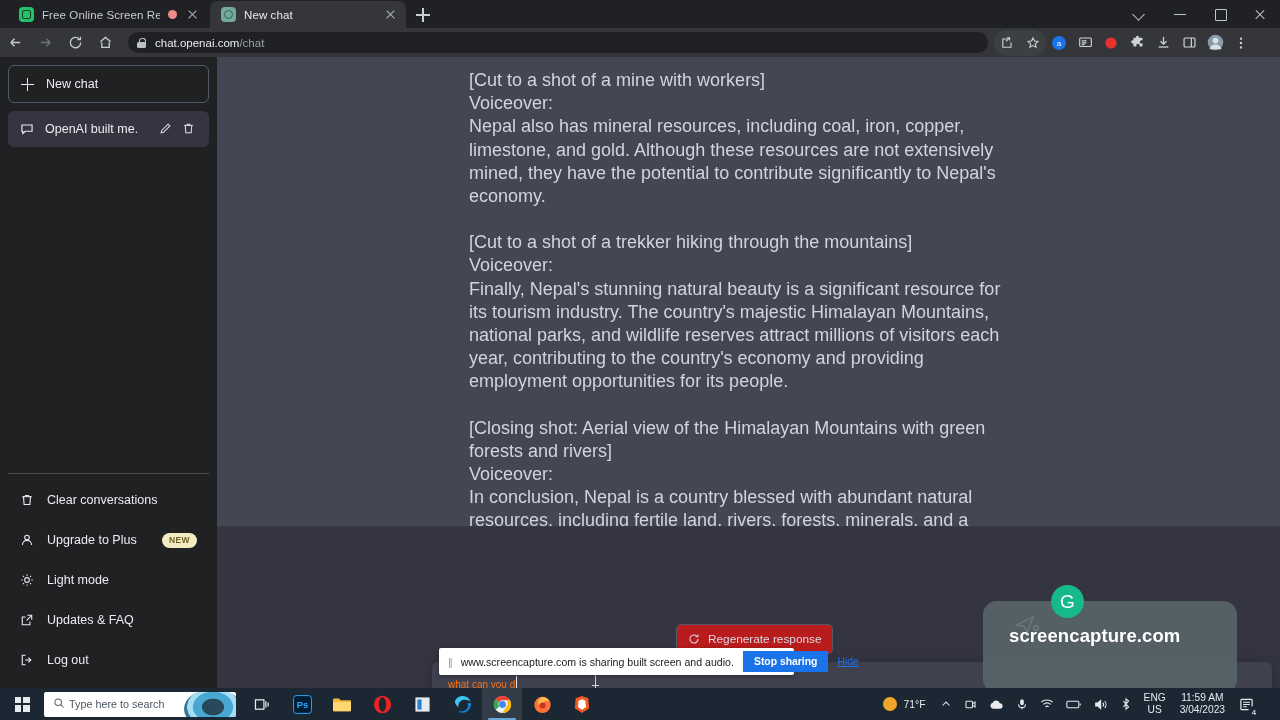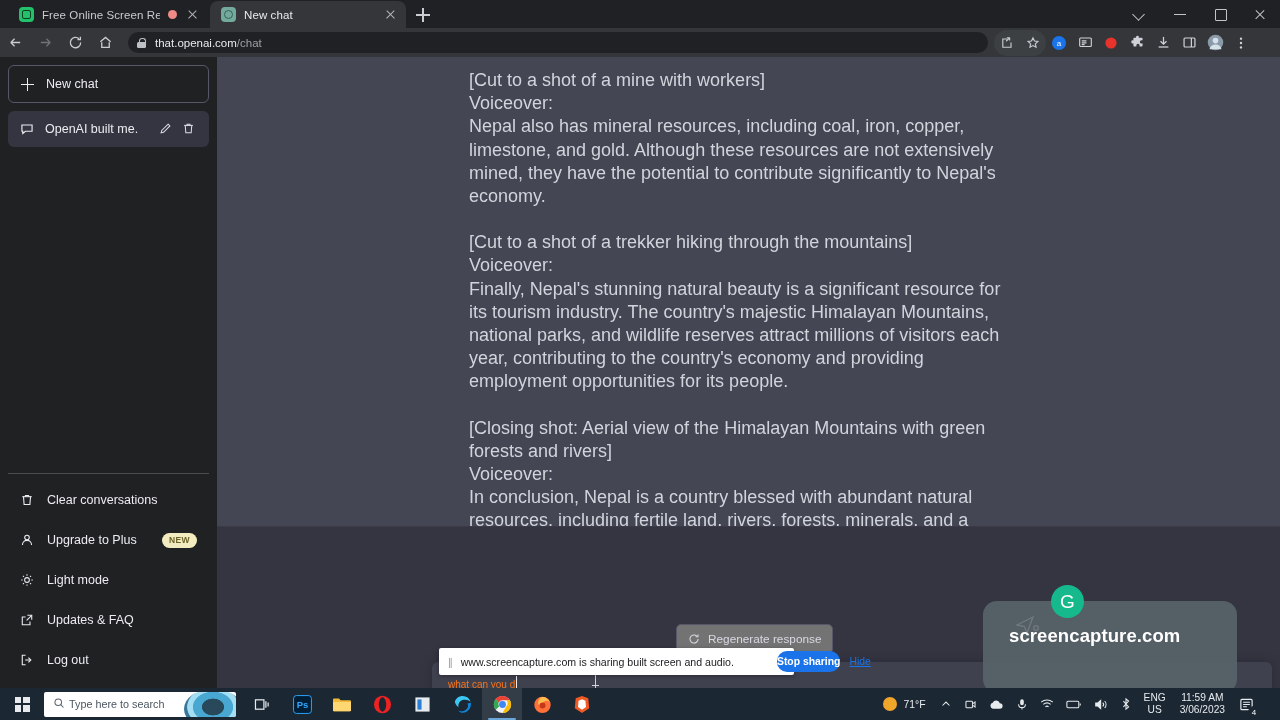--- a/index.html
+++ b/index.html
@@ -191,21 +191,21 @@
 
   .composer-area {
     position: absolute; left: 0; top: 471px; width: 1063px; height: 160px;
     background: #343541;
   }
   .regen {
     position: absolute; left: 459px; top: 96px;
     display: flex; align-items: center; gap: 8px;
     height: 30px; padding: 0 11px;
     border: 1px solid #565869; border-radius: 5px;
-    background: #737373; color: #d9d9e3; font-size: 11.8px;
+    background: #b91c1c; color: #d9d9e3; font-size: 11.8px;
     white-space: nowrap;
   }
   .regen-ic { width: 12px; height: 12px; flex: 0 0 12px; }
 
   .textarea-wrap {
     position: absolute; left: 215px; top: 134px; width: 840px; height: 42px;
     background: #40414f; border-radius: 6px;
     box-shadow: 0 0 12px rgba(0,0,0,.22);
     display: flex; align-items: center; padding: 0 16px;
   }
@@ -228,21 +228,21 @@
     position: absolute; left: 439px; top: 648px; width: 355px; height: 27px;
     background: #ffffff; border-radius: 2px;
     display: flex; align-items: center; gap: 9px; padding: 0 9px;
     font-size: 10.6px; color: #202124;
     box-shadow: 0 1px 4px rgba(0,0,0,.35);
   }
   .share-grip { color: #9aa0a6; font-size: 11px; letter-spacing: -1px; }
   .share-text { flex: 0 0 auto; white-space: nowrap; }
   .stop-btn {
     background: #1a73e8; color: #fff; font-size: 10.4px; font-weight: bold;
-    border-radius: 10px; padding: 5px 0; white-space: nowrap; margin-left: 34px;
+    border-radius: 0; padding: 5px 11px; white-space: nowrap;
   }
   .hide-link { color: #1a73e8; font-size: 10.4px; text-decoration: underline; white-space: nowrap; }
 
   
   .watermark {
     position: absolute; left: 983px; top: 601px; width: 254px; height: 92px;
     background: rgba(88,99,105,.93); border-radius: 14px;
     padding: 22px 0 0 26px; color: #ffffff;
     font-size: 18.5px; font-weight: bold; line-height: 25px;
     letter-spacing: .1px;
@@ -367,21 +367,21 @@
         <span class="ic">
           <svg width="15" height="15" viewBox="0 0 16 16" fill="none" stroke="currentColor" stroke-width="1.4">
             <path d="M2.5 7.2 8 2.6l5.5 4.6"></path>
               <path d="M4 7.6v5.6h8V7.6"></path>
             </svg>
         </span>
       </div>
 
       <div class="omnibox">
         <span class="lock"></span>
-        <span class="url"><span>that.openai.com</span><span class="path">/chat</span></span>
+        <span class="url"><span>chat.openai.com</span><span class="path">/chat</span></span>
       </div>
 
       <div class="tb-icons">
         <div class="pill">
           <div class="tbi">
             <svg width="14" height="14" viewBox="0 0 16 16" fill="none" stroke="currentColor" stroke-width="1.3">
               <path d="M11 2 7 6"></path>
                 <path d="M11 2v3.2M11 2H7.8"></path>
               <path d="M8.6 3.4H3.2v9.4h9.4V7.4"></path>
               </svg>
@@ -721,21 +721,21 @@
         <svg width="12" height="14" viewBox="0 0 14 16" fill="none" stroke="#e7ebee" stroke-width="1.25">
           <path d="M4 4.6 10 11.4 7 14V2l3 2.6L4 11.4"></path>
           </svg>
       </div>
       <div class="lang">
         <div>ENG</div>
         <div>US</div>
       </div>
       <div class="clock">
         <div>11:59 AM</div>
-        <div>3/06/2023</div>
+        <div>3/04/2023</div>
       </div>
       <div class="tray-item notif">
         <svg width="15" height="15" viewBox="0 0 16 16" fill="none" stroke="#e7ebee" stroke-width="1.25">
           <rect x="2" y="2.6" width="12" height="10.8" rx="1"></rect>
             <path d="M4.4 5.6h7.2M4.4 8h7.2M4.4 10.4h4"></path>
           </svg>
         <span class="notif-badge">4</span>
       </div>
     </div>
   </div>

